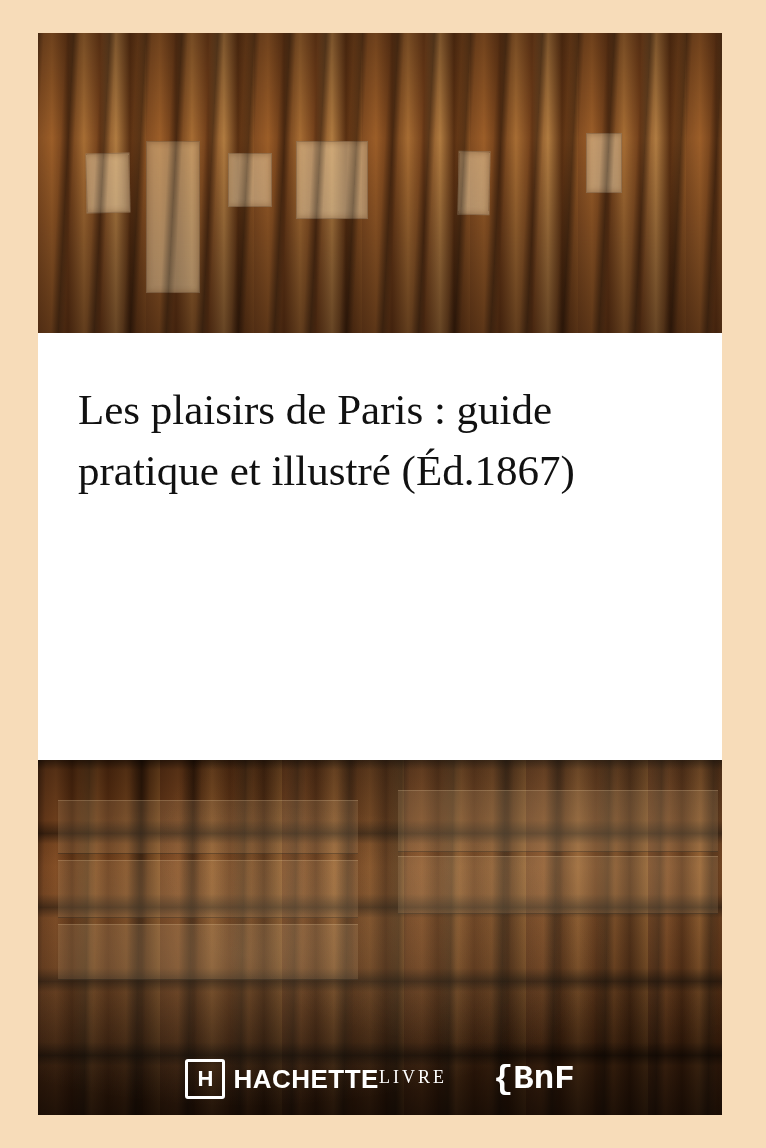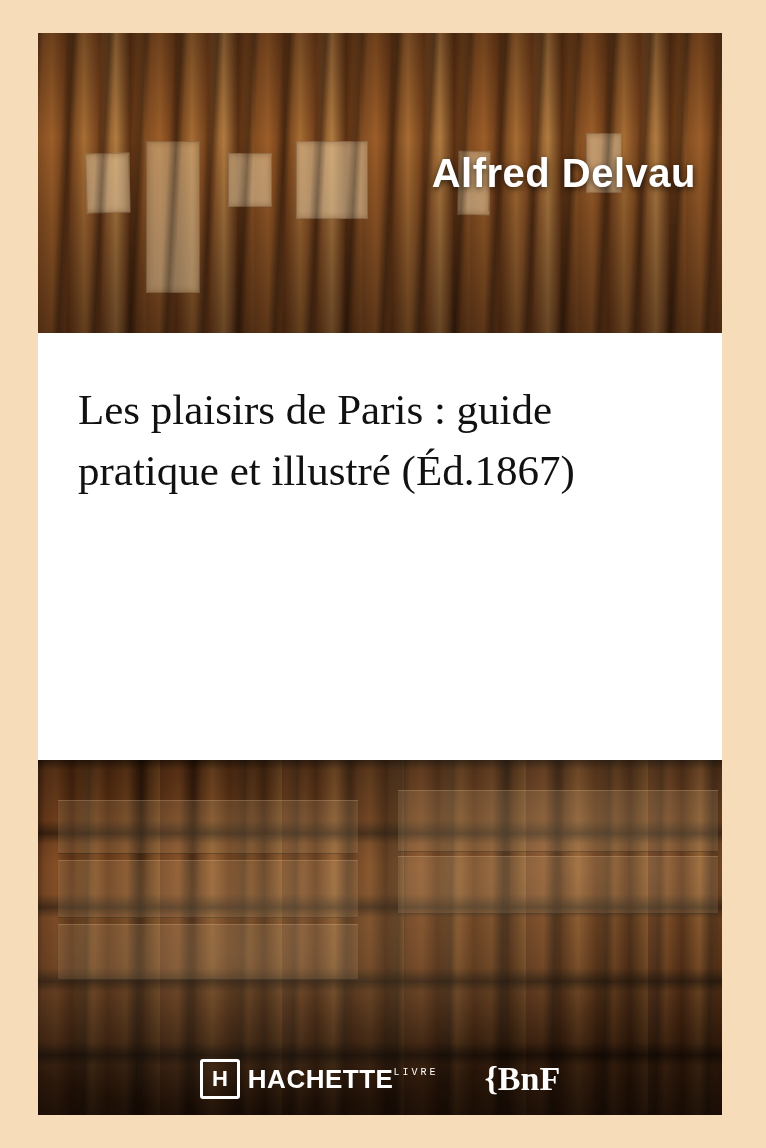--- a/index.html
+++ b/index.html
@@ -187,47 +187,46 @@
   }
   .hachette-name {
     color: #ffffff;
     font-family: "Liberation Sans", sans-serif;
     font-weight: bold;
     font-size: 26px;
     letter-spacing: 0.5px;
   }
   .hachette-sub {
     color: #ffffff;
-    font-family: Liberation Mono, monospace;
-    font-size: 10px;
+    font-family: Liberation Serif, serif;
+    font-size: 18px;
     letter-spacing: 3px;
     margin-top: 2px;
   }
   .bnf {
     color: #ffffff;
-    font-family: Liberation Serif, serif;
+    font-family: Liberation Mono, monospace;
     font-weight: bold;
     font-size: 34px;
     letter-spacing: 0px;
   }
 </style>
 </head>
 <body>
 
 <div class="cover">
   <div class="page">
 
     <div class="photo-top">
       <div class="spine-label sl1"></div>
       <div class="spine-label sl2"></div>
       <div class="spine-label sl3"></div>
       <div class="spine-label sl4"></div>
       <div class="spine-label sl5"></div>
       <div class="spine-label sl6"></div>
-      <div class="author">Alfred Delvau</div>
     </div>
 
     <div class="white-mid">
       <div class="title">Les plaisirs de Paris : guide pratique et illustré (Éd.1867)</div>
     </div>
 
     <div class="photo-bottom">
       <div class="book-block bb1"></div>
       <div class="book-block bb2"></div>
       <div class="book-block bb3"></div>

